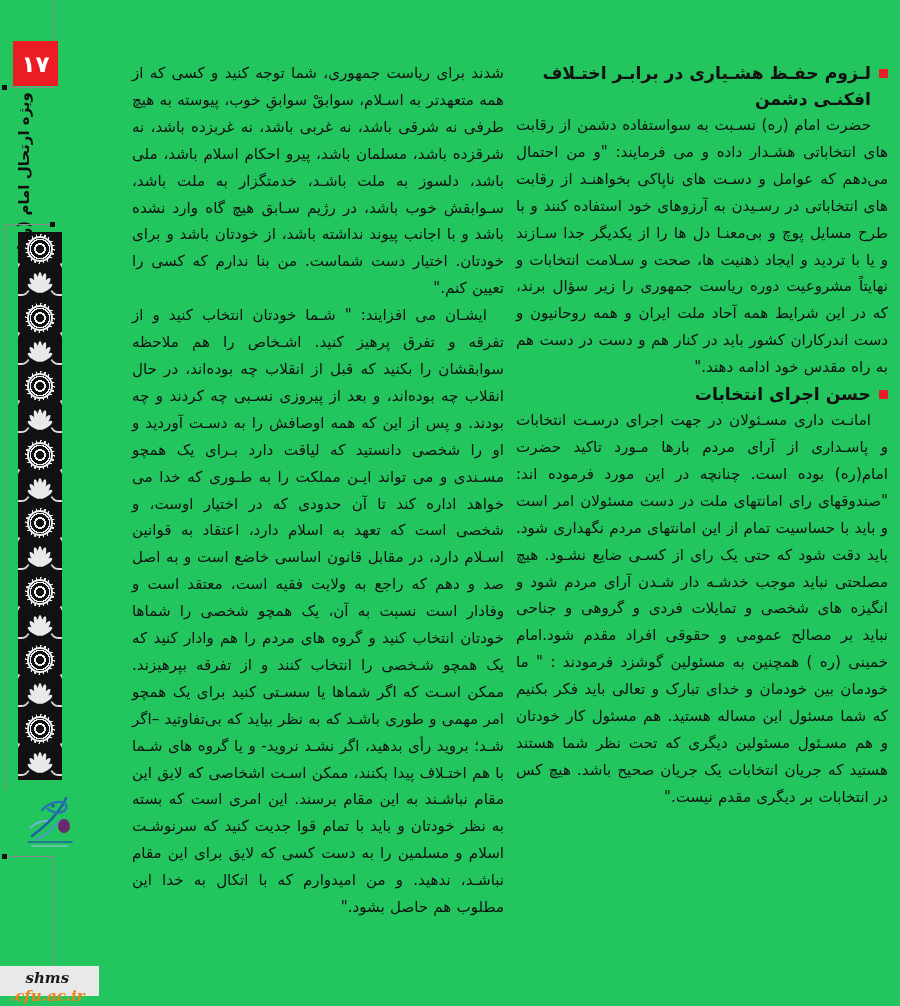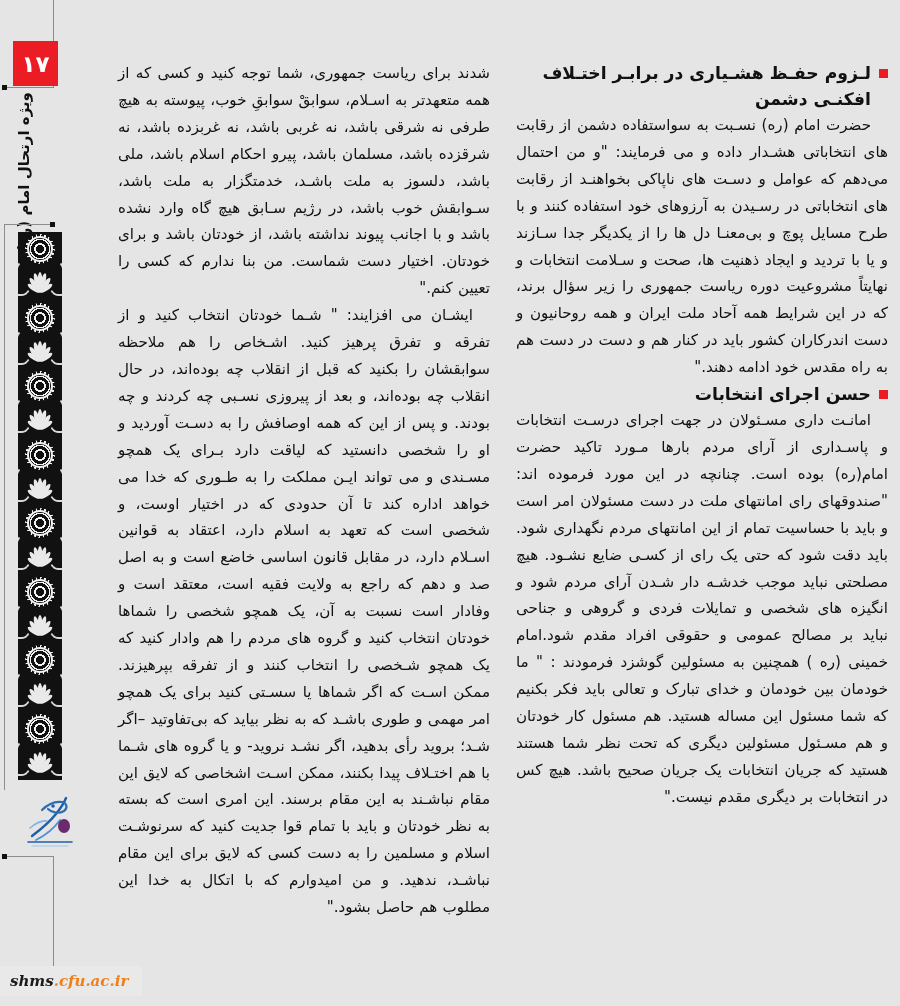--- a/index.html
+++ b/index.html
@@ -14,21 +14,21 @@
     position: relative;
     overflow: hidden;
     font-family: "DejaVu Sans", "Liberation Sans", sans-serif;
     direction: rtl;
   }
 
   
   .page {
     position: absolute;
     inset: 0;
-    background: #e5e5e5;
+    background: #22c55e;
   }
 
   
   .rail {
     position: absolute;
     left: 0;
     top: 0;
     width: 118px;
     height: 1006px;
   }
@@ -243,20 +243,21 @@
     height: 24px;
     padding: 3px 14px 3px 10px;
     background: #e9e9e9;
     display: flex;
     align-items: center;
     direction: ltr;
     font-family: "DejaVu Serif", "Liberation Serif", serif;
     font-size: 15px;
     font-style: italic;
     font-weight: bold;
+    flex-direction: column;
   }
   .footer-url .u-dark { color: #1a1a1a; }
   .footer-url .u-accent { color: #f07f1a; }
 
   
   .columns {
     position: absolute;
     left: 118px;
     top: 60px;
     width: 770px;
@@ -264,21 +265,21 @@
   }
   .col {
     position: absolute;
     top: 0;
     width: 372px;
     direction: rtl;
     text-align: justify;
     text-align-last: right;
   }
   .col-right { right: 0; }
-  .col-left  { left: 0; }
+  .col-left  { left: 14px; }
 
   p.body {
     margin: 0 0 0 0;
     font-size: 15.1px;
     line-height: 26.9px;
     color: #111;
     text-indent: 17px;
     font-family: "DejaVu Sans", "Liberation Sans", sans-serif;
     text-align: justify;
     text-align-last: right;

